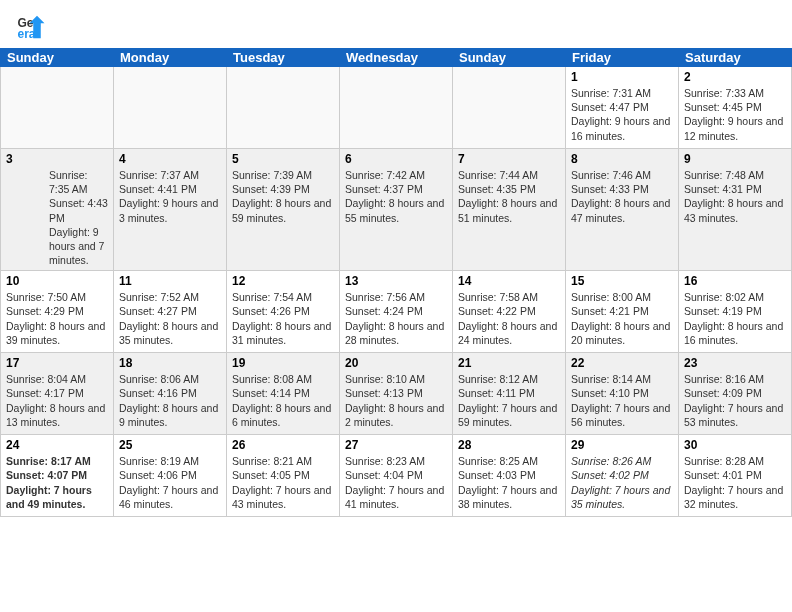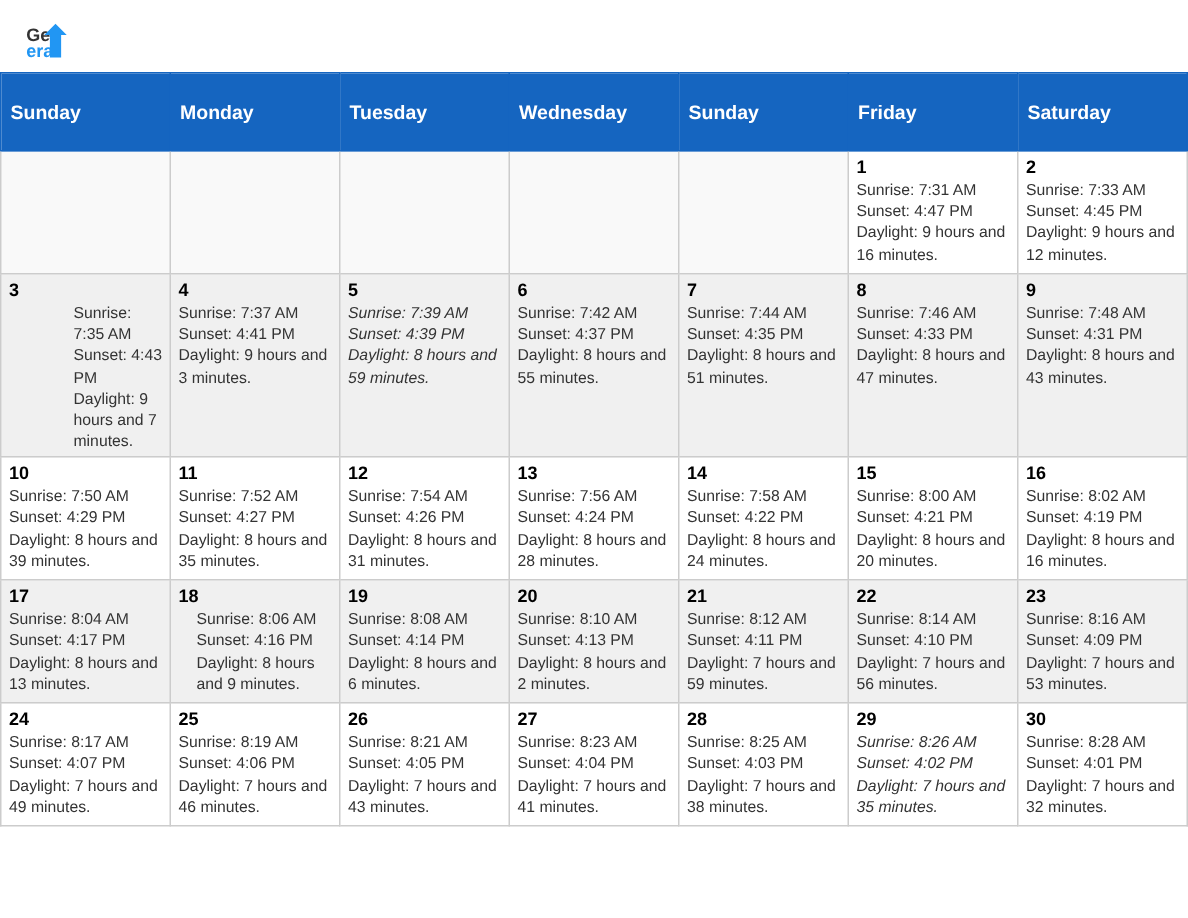--- a/index.html
+++ b/index.html
@@ -54,21 +54,21 @@
     }
     .calendar {
       width: 100%;
       border-collapse: collapse;
       table-layout: fixed;
     }
     .calendar th {
       background: #1565C0;
       color: #fff;
       text-align: left;
-      padding: 18px 6px;
+      padding: 1px 6px;
       font-size: 13px;
       border: 1px solid #1565C0;
     }
     .calendar td {
       border: 1px solid #ccc;
       vertical-align: top;
       padding: 3px 5px;
       font-size: 10.5px;
       height: 82px;
       background: #fff;
@@ -151,21 +151,21 @@
 Daylight: 9 hours and 7 minutes.</div>
         </td>
         <td class="shaded">
           <span class="day-number">4</span>
           <div class="day-info" style="white-space: pre-line;">Sunrise: 7:37 AM
 Sunset: 4:41 PM
 Daylight: 9 hours and 3 minutes.</div>
         </td>
         <td class="shaded">
           <span class="day-number">5</span>
-          <div class="day-info" style="white-space: pre-line; font-style: italic;">Sunrise: 7:39 AM
+          <div class="day-info" style="white-space: pre-line;">Sunrise: 7:39 AM
 Sunset: 4:39 PM
 Daylight: 8 hours and 59 minutes.</div>
         </td>
         <td class="shaded">
           <span class="day-number">6</span>
           <div class="day-info" style="white-space: pre-line;">Sunrise: 7:42 AM
 Sunset: 4:37 PM
 Daylight: 8 hours and 55 minutes.</div>
         </td>
         <td class="shaded">
@@ -233,21 +233,21 @@
       </tr>
       <tr>
         <td class="shaded">
           <span class="day-number">17</span>
           <div class="day-info" style="white-space: pre-line;">Sunrise: 8:04 AM
 Sunset: 4:17 PM
 Daylight: 8 hours and 13 minutes.</div>
         </td>
         <td class="shaded">
           <span class="day-number">18</span>
-          <div class="day-info" style="white-space: pre-line; margin-left: 12px;">Sunrise: 8:06 AM
+          <div class="day-info" style="white-space: pre-line;">Sunrise: 8:06 AM
 Sunset: 4:16 PM
 Daylight: 8 hours and 9 minutes.</div>
         </td>
         <td class="shaded">
           <span class="day-number">19</span>
           <div class="day-info" style="white-space: pre-line;">Sunrise: 8:08 AM
 Sunset: 4:14 PM
 Daylight: 8 hours and 6 minutes.</div>
         </td>
         <td class="shaded">
@@ -271,21 +271,21 @@
         <td class="shaded">
           <span class="day-number">23</span>
           <div class="day-info" style="white-space: pre-line;">Sunrise: 8:16 AM
 Sunset: 4:09 PM
 Daylight: 7 hours and 53 minutes.</div>
         </td>
       </tr>
       <tr>
         <td>
           <span class="day-number">24</span>
-          <div class="day-info" style="white-space: pre-line;">Sunrise: 8:17 AM
+          <div class="day-info" style="white-space: pre-line; font-weight: bold;">Sunrise: 8:17 AM
 Sunset: 4:07 PM
 Daylight: 7 hours and 49 minutes.</div>
         </td>
         <td>
           <span class="day-number">25</span>
           <div class="day-info" style="white-space: pre-line;">Sunrise: 8:19 AM
 Sunset: 4:06 PM
 Daylight: 7 hours and 46 minutes.</div>
         </td>
         <td>

